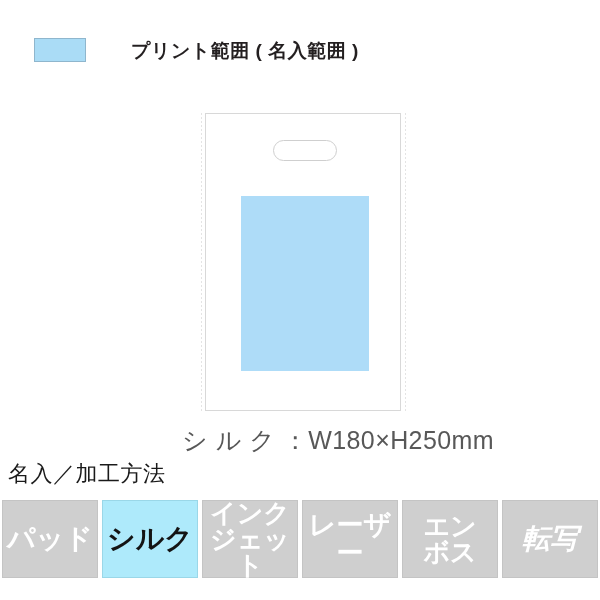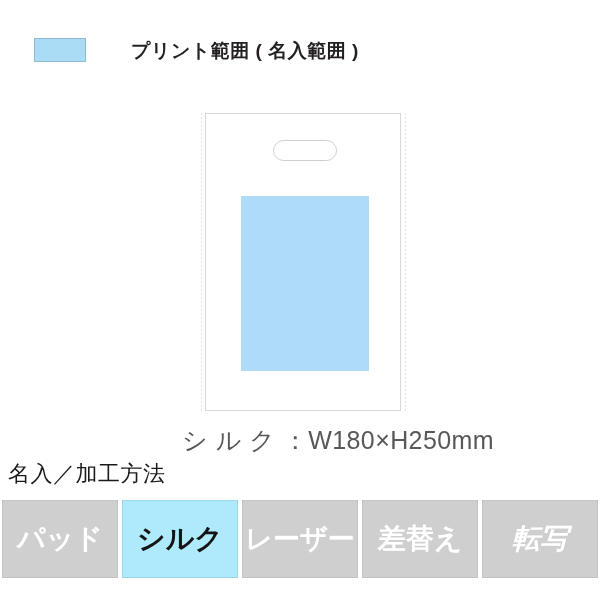--- a/index.html
+++ b/index.html
@@ -159,22 +159,27 @@
 
 <div id="method-heading">名入／加工方法</div>
 
 <div id="method-list">
   <div class="method-tile size-md">
     <span class="label">パッド</span>
   </div>
   <div class="method-tile size-md active">
     <span class="label">シルク</span>
   </div>
+  <div class="method-tile two-line">
+    <span class="label">インク
+ジェット</span>
+  </div>
   <div class="method-tile size-sm">
     <span class="label">レーザー</span>
   </div>
-  <div class="method-tile size-md">
-    <span class="label">差替え</span>
+  <div class="method-tile two-line">
+    <span class="label">エン
+ボス</span>
   </div>
   <div class="method-tile size-lg">
     <span class="label">転写</span>
   </div>
 </div>
 
 </body></html>

